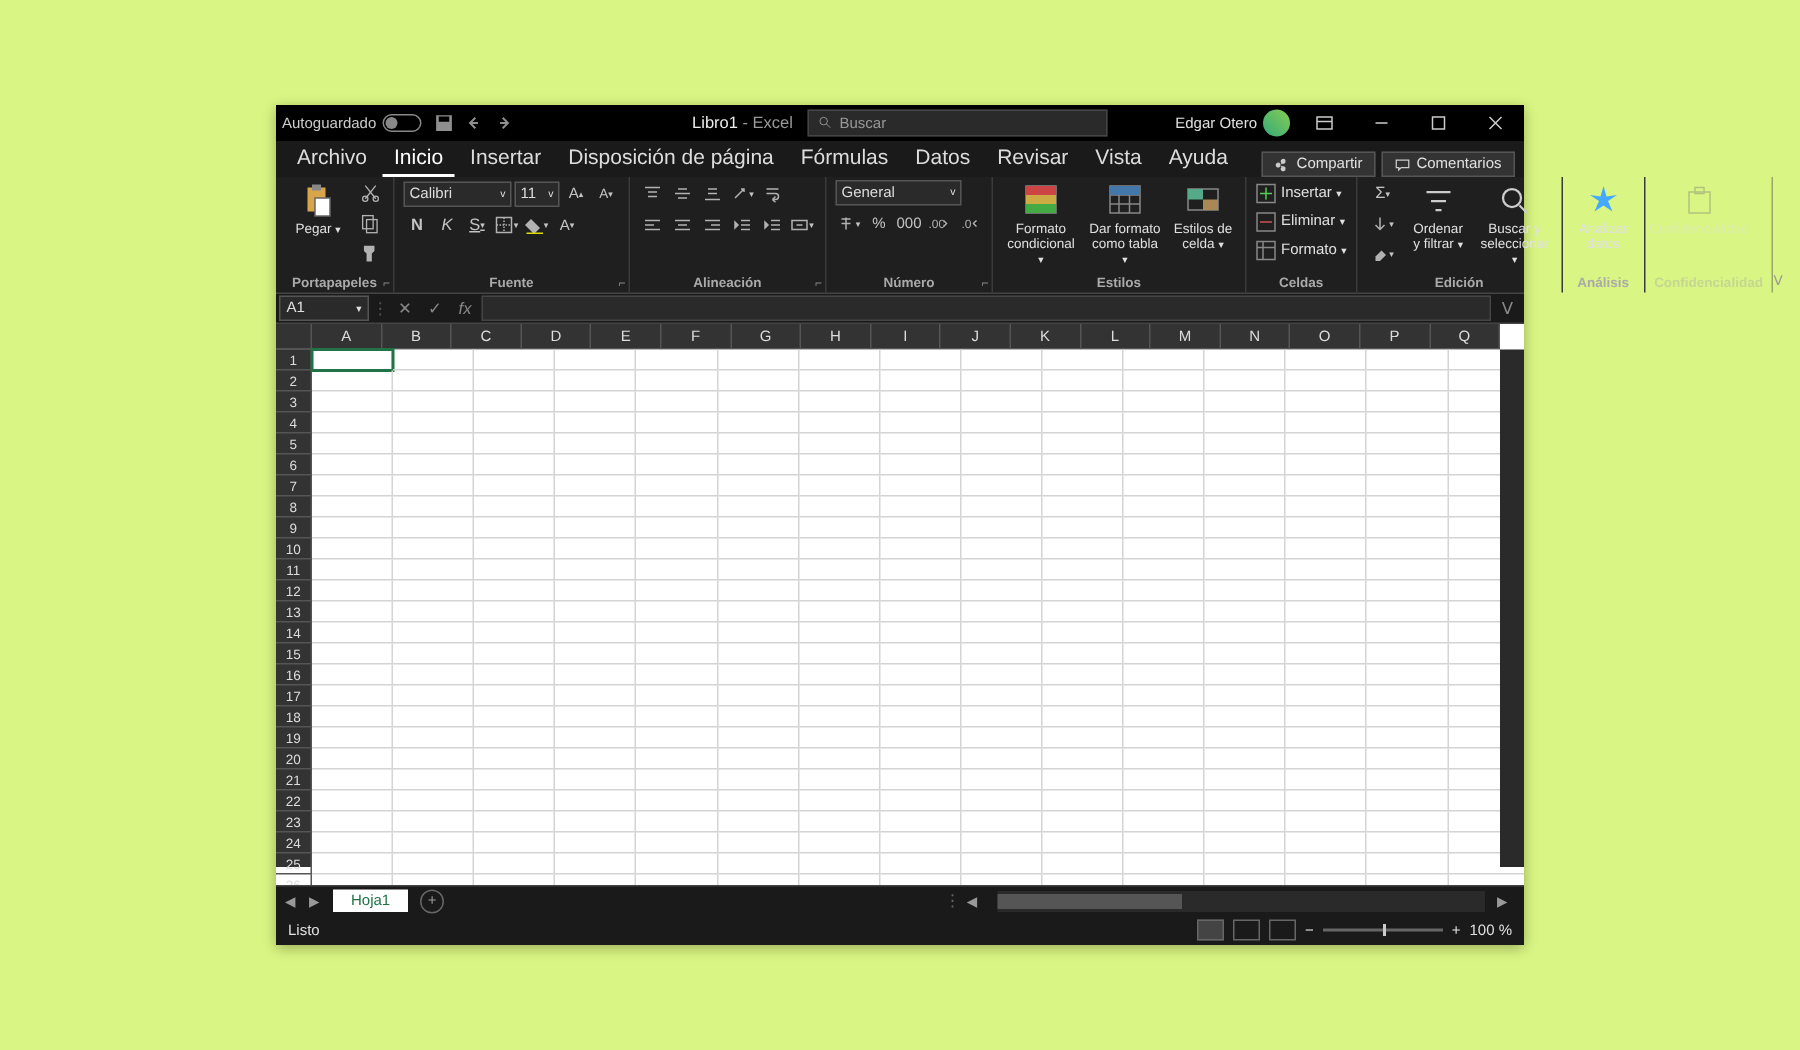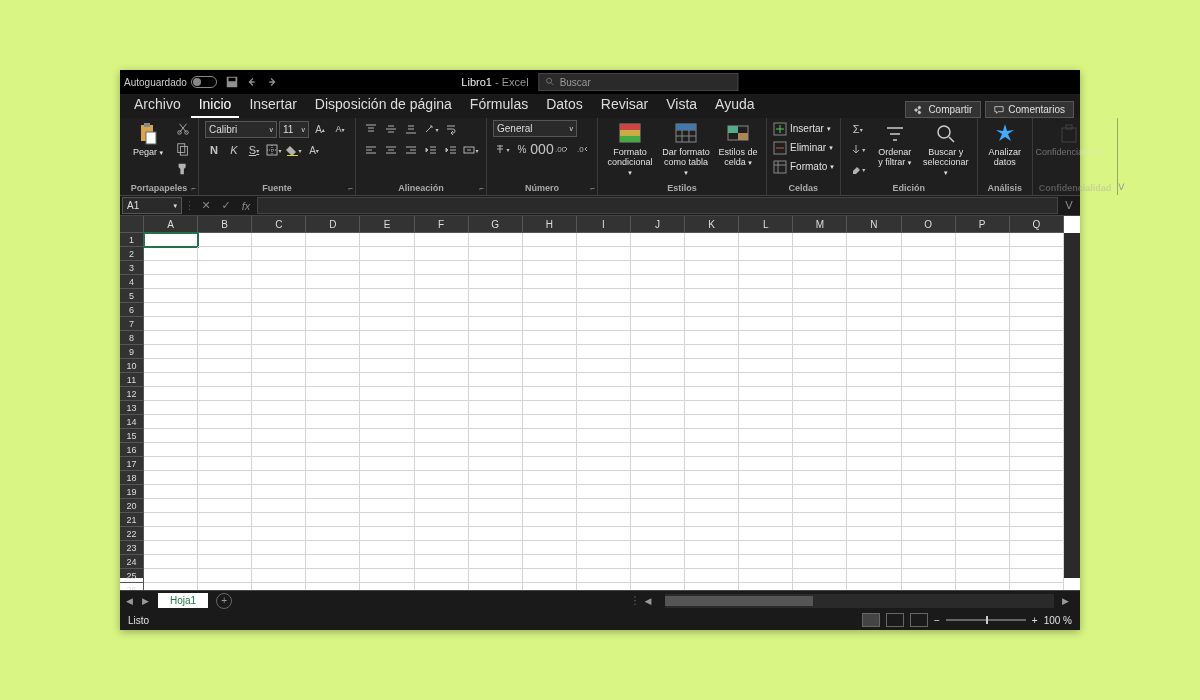--- a/index.html
+++ b/index.html
@@ -1,17 +1,17 @@
 <!DOCTYPE html>
 <html><head>
 <meta charset="utf-8">
 <style>
   * { box-sizing: border-box; margin: 0; padding: 0; font-family: "Segoe UI", sans-serif; }
   body { background: #d9f583; width: 1200px; height: 700px; overflow: hidden; display:flex; align-items:center; justify-content:center;}
-  .window { position:relative; width: 960px; height: 560px; background:#be185d; box-shadow: 0 2px 8px rgba(0,0,0,.3); display:flex; flex-direction:column; color:#e0e0e0; font-size:11px;}
+  .window { position:relative; width: 832px; height: 560px; background:#be185d; box-shadow: 0 2px 8px rgba(0,0,0,.3); display:flex; flex-direction:column; color:#e0e0e0; font-size:11px;}
   
   
   .titlebar { height:24px; background:#000; display:flex; align-items:center; padding:0 4px; }
   .autosave { display:flex; align-items:center; gap:4px; font-size:10px; color:#ccc;}
   .toggle { width:26px; height:12px; border:1px solid #888; border-radius:7px; position:relative;}
   .toggle::after{content:"";width:8px;height:8px;background:#888;border-radius:50%;position:absolute;top:1px;left:1px;}
   .qat { display:flex; gap:6px; margin-left:8px; }
   .qat-icon { width:14px; height:14px; opacity:.7; display:flex;align-items:center;justify-content:center;}
   .title-center { position:absolute; left:50%; transform:translateX(-50%); display:flex; align-items:center; gap:10px;}
   .doc-title { font-size:11px; color:#eee;}
@@ -118,20 +118,47 @@
         <span class="title-dim">Excel</span>
       </span>
       <div class="search">
         <svg width="10" height="10" viewBox="0 0 16 16">
             <circle cx="6" cy="6" r="4" fill="none" stroke="#999"></circle>
             <path stroke="#999" d="M9 9l4 4"></path>
           </svg>
         <span>Buscar</span>
       </div>
     </div>
+    <div class="title-right">
+      <div class="user">
+        <span>Edgar Otero</span>
+        <div class="avatar"></div>
+      </div>
+      <div class="win-btn">
+          <svg width="12" height="12" viewBox="0 0 12 12">
+            <rect x="1" y="2" width="10" height="8" fill="none" stroke="#ccc"></rect>
+            <path stroke="#ccc" d="M1 5h10"></path>
+          </svg>
+        </div>
+      <div class="win-btn">
+          <svg width="10" height="10">
+            <path stroke="#ccc" d="M1 5h8"></path>
+          </svg>
+        </div>
+      <div class="win-btn">
+          <svg width="10" height="10">
+            <rect x="1" y="1" width="8" height="8" fill="none" stroke="#ccc"></rect>
+          </svg>
+        </div>
+      <div class="win-btn">
+          <svg width="10" height="10">
+            <path stroke="#ccc" d="M1 1l8 8M9 1l-8 8"></path>
+          </svg>
+        </div>
+    </div>
   </div>
 
   <div class="menubar">
     <div id="menu-tabs-container" style="display:flex;gap:2px;">
         <div class="menu-tab">Archivo</div>
         <div class="menu-tab active">Inicio</div>
         <div class="menu-tab">Insertar</div>
         <div class="menu-tab">Disposición de página</div>
         <div class="menu-tab">Fórmulas</div>
         <div class="menu-tab">Datos</div>
@@ -318,21 +345,21 @@
               <span class="chev">v</span>
             </div>
         <div class="row">
           <div class="mini-btn">
                 <svg width="12" height="12">
                   <path stroke="#ccc" fill="none" d="M3 3h6M3 6h6M6 2v8"></path>
                 </svg>
                 <span class="chev" style="font-size:6px;">▾</span>
               </div>
           <div class="mini-btn" style="font-size:10px;">%</div>
-          <div class="mini-btn" style="font-size:14px;">000</div>
+          <div class="mini-btn" style="font-size:10px;">000</div>
           <div class="mini-btn">
                 <svg width="14" height="12">
                   <text x="0" y="9" font-size="8" fill="#ccc">.00</text>
                   <path stroke="#ccc" d="M10 4l2 2-2 2"></path>
                 </svg>
               </div>
           <div class="mini-btn">
                 <svg width="14" height="12">
                   <text x="2" y="9" font-size="8" fill="#ccc">.0</text>
                   <path stroke="#ccc" d="M12 4l-2 2 2 2"></path>

